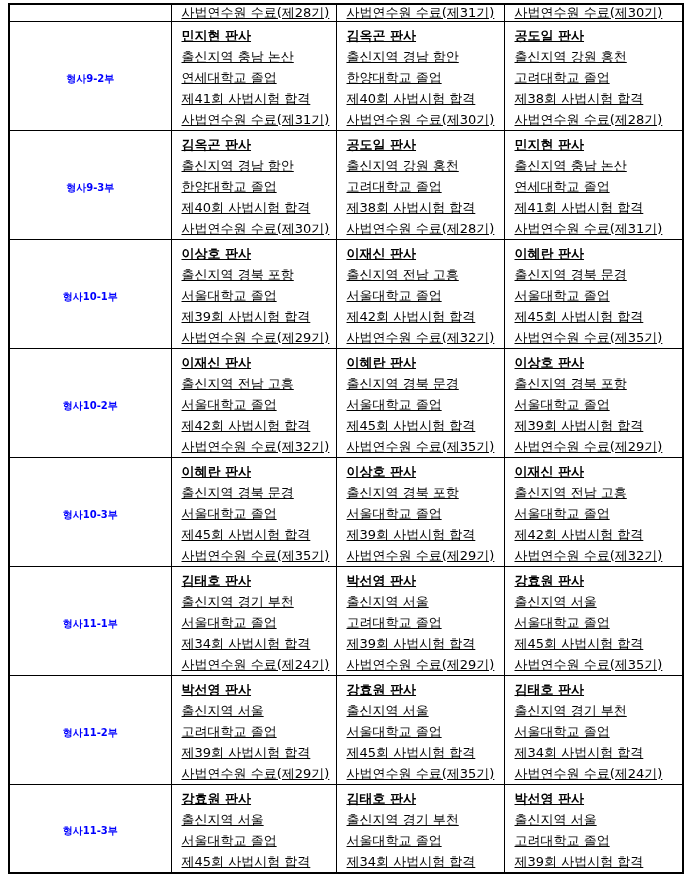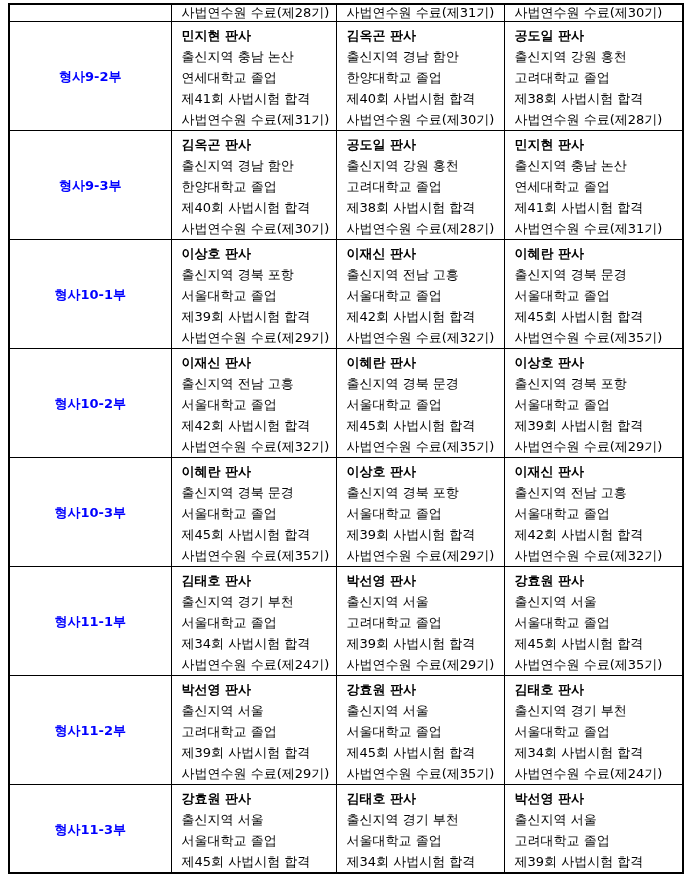--- a/index.html
+++ b/index.html
@@ -25,24 +25,24 @@
   tr.partial-row  { height: 17px; }
   tr.judge-row    { height: 108px; }
   tr.last-row     { height: 88px; }
   td.division-cell {
     vertical-align: middle;
     text-align: center;
   }
   .division-label {
     color: var(--division-text, #0000ff);
     font-weight: bold;
-    font-size: 13px;
+    font-size: 10px;
     white-space: nowrap;
   }
-  td.judge-cell { padding: 3px 4px 0 10px; }
+  td.judge-cell { padding: 3px 4px 0 10px; text-decoration: underline; }
   tr.partial-row td.judge-cell {
     padding-top: 0; padding-bottom: 0;
     line-height: 16px;
     font-size: 13px;
     color: var(--body-text, #000000);
     white-space: nowrap;
   }
   .judge-name, .judge-detail {
     font-size: 13px;
     line-height: 21px;

